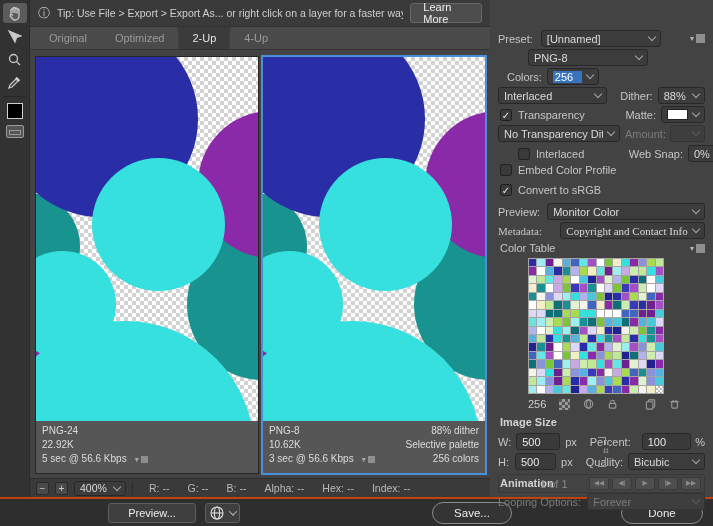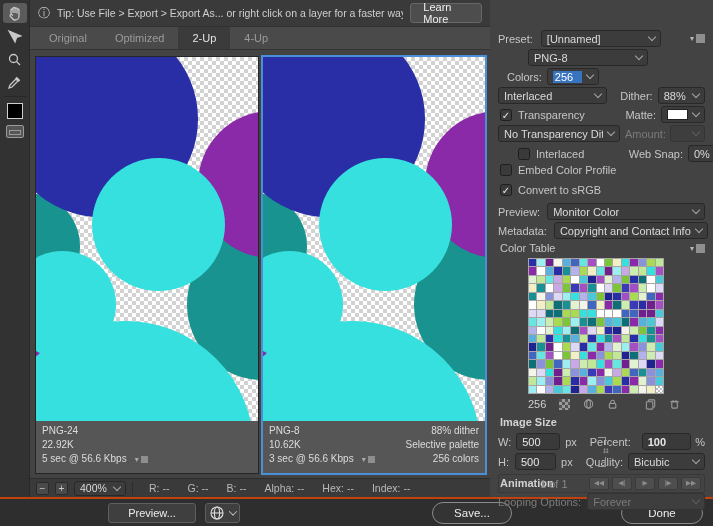--- a/index.html
+++ b/index.html
@@ -293,23 +293,23 @@
     <span class="lab">Convert to sRGB</span>
   </div>
 
   <div class="row" style="left:8px; top:203px; width:207px;">
     <span class="lab">Preview:</span>
     <div class="dd" style="flex:1; margin-left:7px;">
         <span class="dd-text">Monitor Color</span>
       </div>
   </div>
 
-  <div class="row" style="left:8px; top:222px; width:207px;">
+  <div class="row" style="left:8px; top:222px; width:207px;font-family:Liberation Serif, serif;">
     <span class="lab">Metadata:</span>
-    <div class="dd" style="flex:1; margin-left:7px;">
+    <div class="dd" style="flex:1; margin-left:18px;text-align:center;">
         <span class="dd-text">Copyright and Contact Info</span>
       </div>
   </div>
 
   <div class="row" style="left:10px; top:242px; width:205px;">
     <span class="lab">Color Table</span>
     <div class="panel-menu" style="margin-left:auto;">
         <span class="tri">▾</span>
         <span class="box"></span>
       </div>
@@ -599,21 +599,21 @@
 
   <div class="row" style="left:10px; top:416px;">
     <span class="sec-title">Image Size</span>
   </div>
 
   <div class="row" style="left:8px; top:433px; width:207px;">
     <span class="lab">W:</span>
     <div class="field" style="width:46px; margin-left:5px;">500</div>
     <span class="lab" style="margin-left:5px;">px</span>
     <span class="lab" style="margin-left:13px;">Percent:</span>
-    <div class="field" style="width:52px; margin-left:11px;font-weight:bold;">100</div>
+    <div class="field" style="width:52px; margin-left:11px;">100</div>
     <span class="lab" style="margin-left:4px;">%</span>
   </div>
 
   <div class="row" style="left:8px; top:453px; width:207px;">
     <span class="lab">H:</span>
     <div class="field" style="width:46px; margin-left:6px;">500</div>
     <span class="lab" style="margin-left:5px;">px</span>
     <span class="lab" style="margin-left:13px;">Quality:</span>
     <div class="dd" style="width:88px; margin-left:5px;">
         <span class="dd-text">Bicubic</span>

